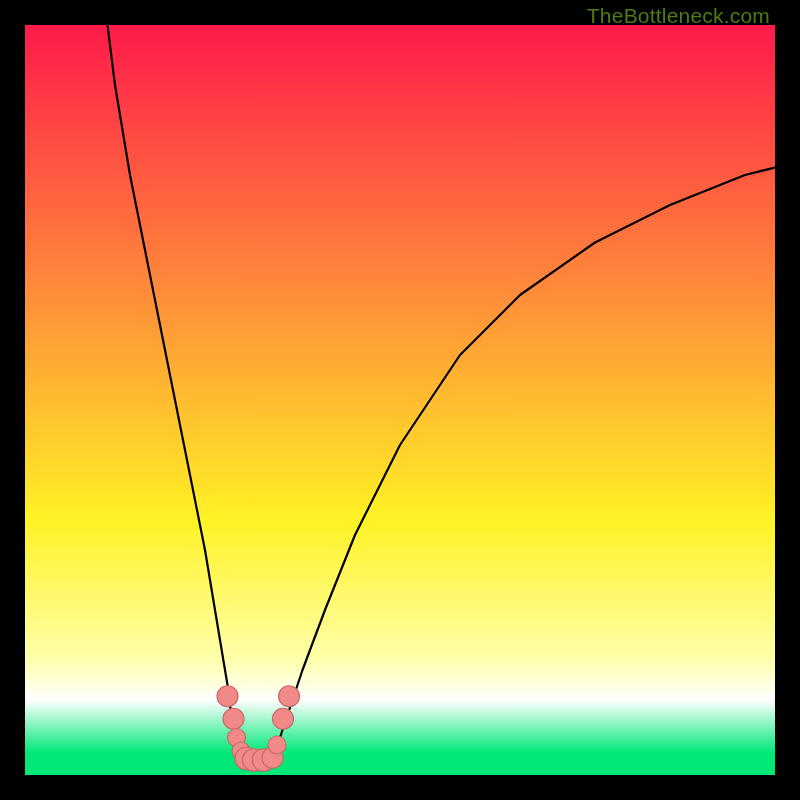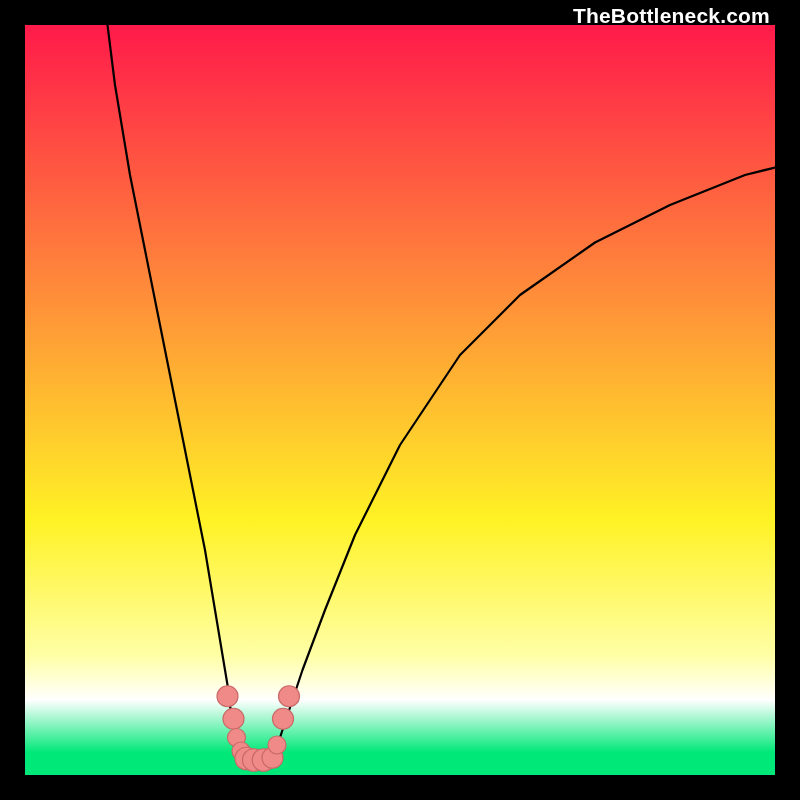--- a/index.html
+++ b/index.html
@@ -36,22 +36,22 @@
     top: 0;
     width: 750px;
     height: 750px;
   }
   .watermark {
     position: absolute;
     top: 4px;
     right: 30px;
     font-family: Arial, Helvetica, sans-serif;
     font-size: 21px;
-    font-weight: 700;
-    color: #ffffff;
+    font-weight: 400;
+    color: #4d7c0f;
     letter-spacing: 0.2px;
   }
 </style>
 </head>
 <body>
 
 <div class="outer">
   <div class="plot-area">
     <svg class="gradient-bg" viewBox="0 0 750 750" preserveAspectRatio="none">
       <defs>

